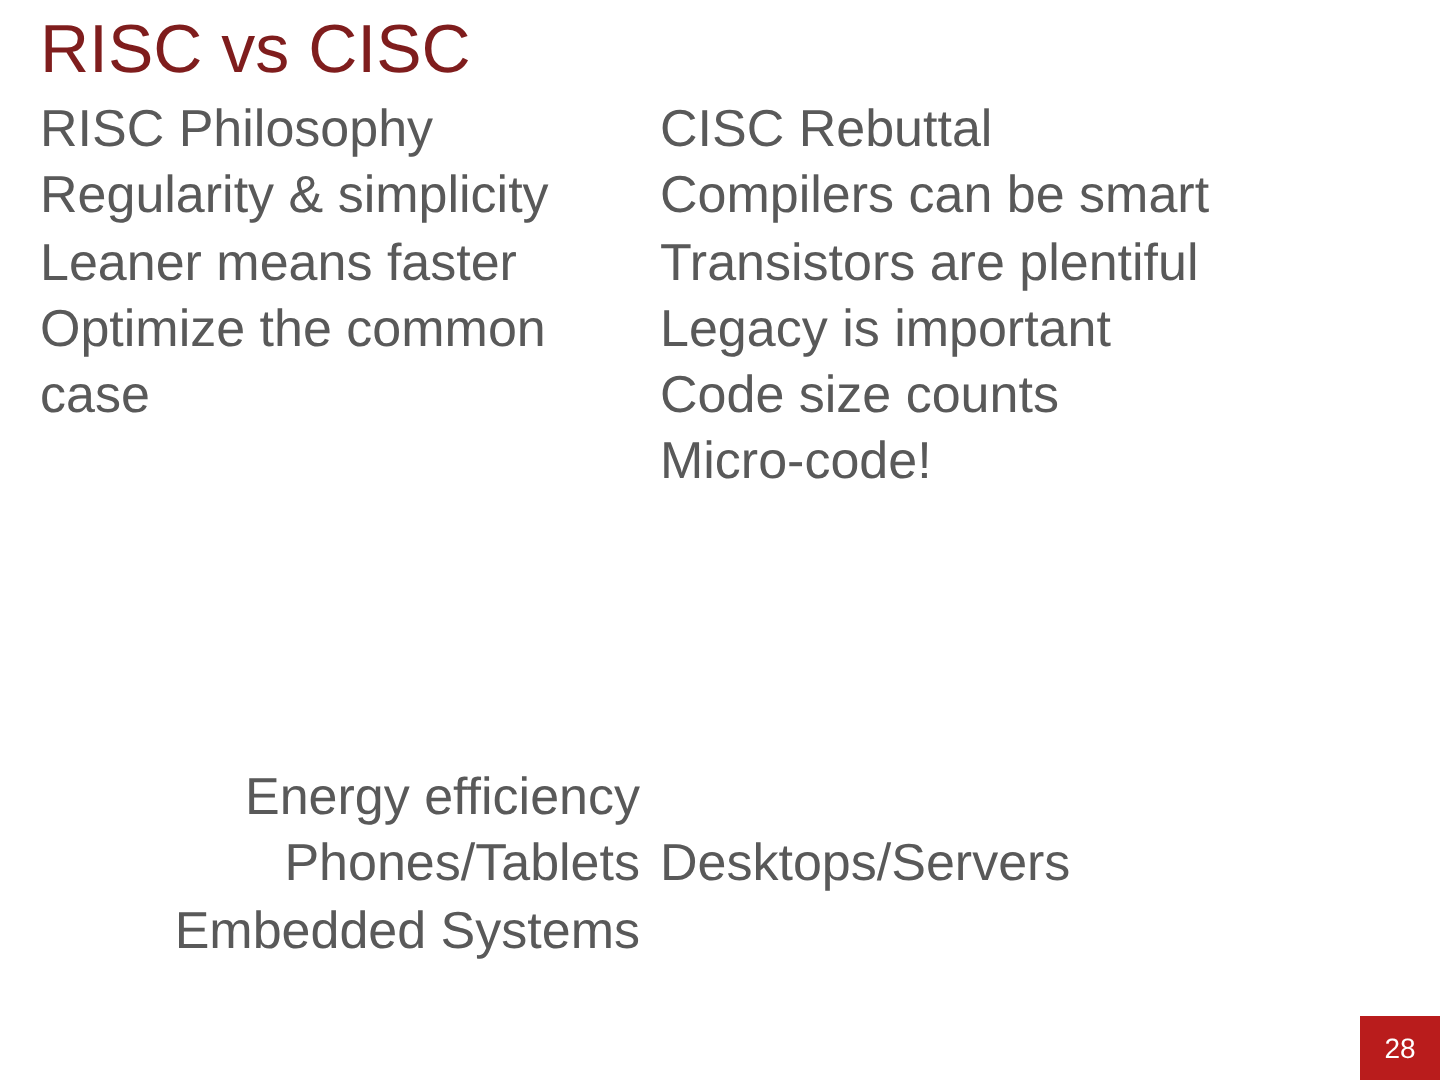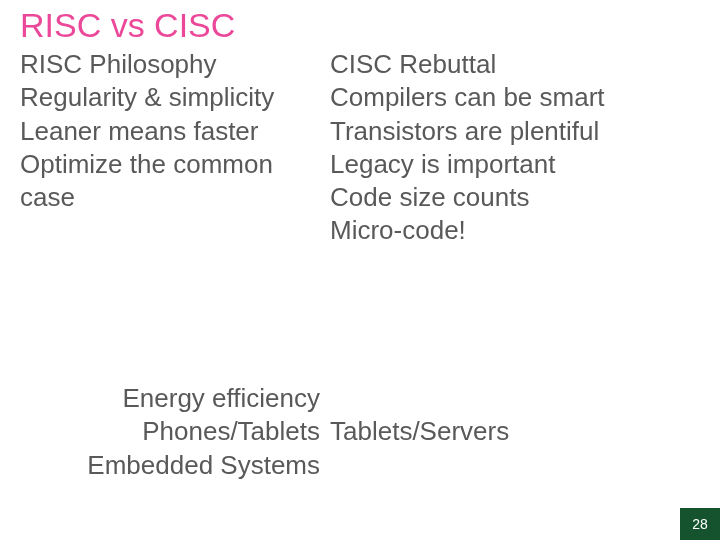--- a/index.html
+++ b/index.html
@@ -18,21 +18,21 @@
     height: 540px;
     position: relative;
     box-sizing: border-box;
   }
   .title {
     position: absolute;
     left: 20px;
     top: 6px;
     font-size: 34px;
     font-weight: 400;
-    color: #ec4899;
+    color: #7f1d1d;
   }
   .col {
     position: absolute;
     top: 48px;
     font-size: 26px;
     line-height: 1.28;
     color: #595959;
   }
   .left  { left: 20px;  width: 300px; }
   .right { left: 330px; width: 370px; }
@@ -42,21 +42,21 @@
     font-size: 26px;
     line-height: 1.28;
     color: #595959;
   }
   .page-num {
     position: absolute;
     right: 0;
     bottom: 0;
     width: 40px;
     height: 32px;
-    background: #14532d;
+    background: #b91c1c;
     color: #ffffff;
     font-size: 14px;
     display: flex;
     align-items: center;
     justify-content: center;
   }
 </style>
 </head>
 <body>
 
@@ -80,18 +80,18 @@
     <div>Optimize the common case</div>
   </div>
 
   <div class="block2 left" style="left:20px;width:300px;text-align:right;">
     <div>Energy efficiency</div>
     <div>Phones/Tablets</div>
     <div>Embedded Systems</div>
   </div>
 
   <div class="block2 right" style="left:330px;width:370px;top:415px;">
-    <div>Tablets/Servers</div>
+    <div>Desktops/Servers</div>
   </div>
 
   <div class="page-num">28</div>
 
 </div>
 
 </body></html>

